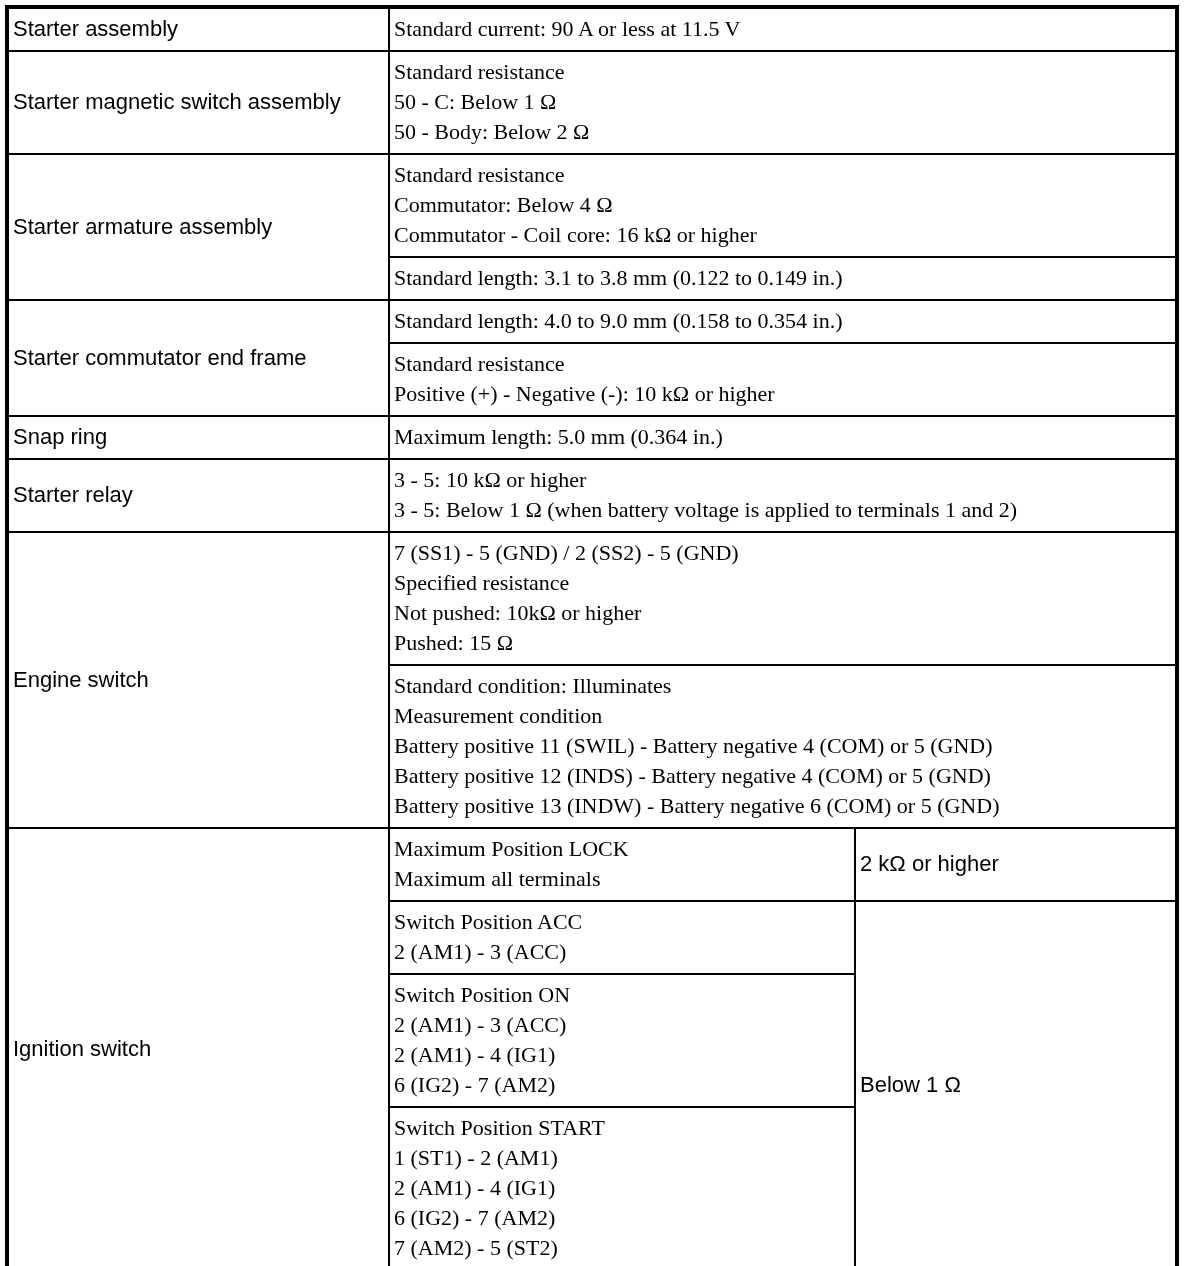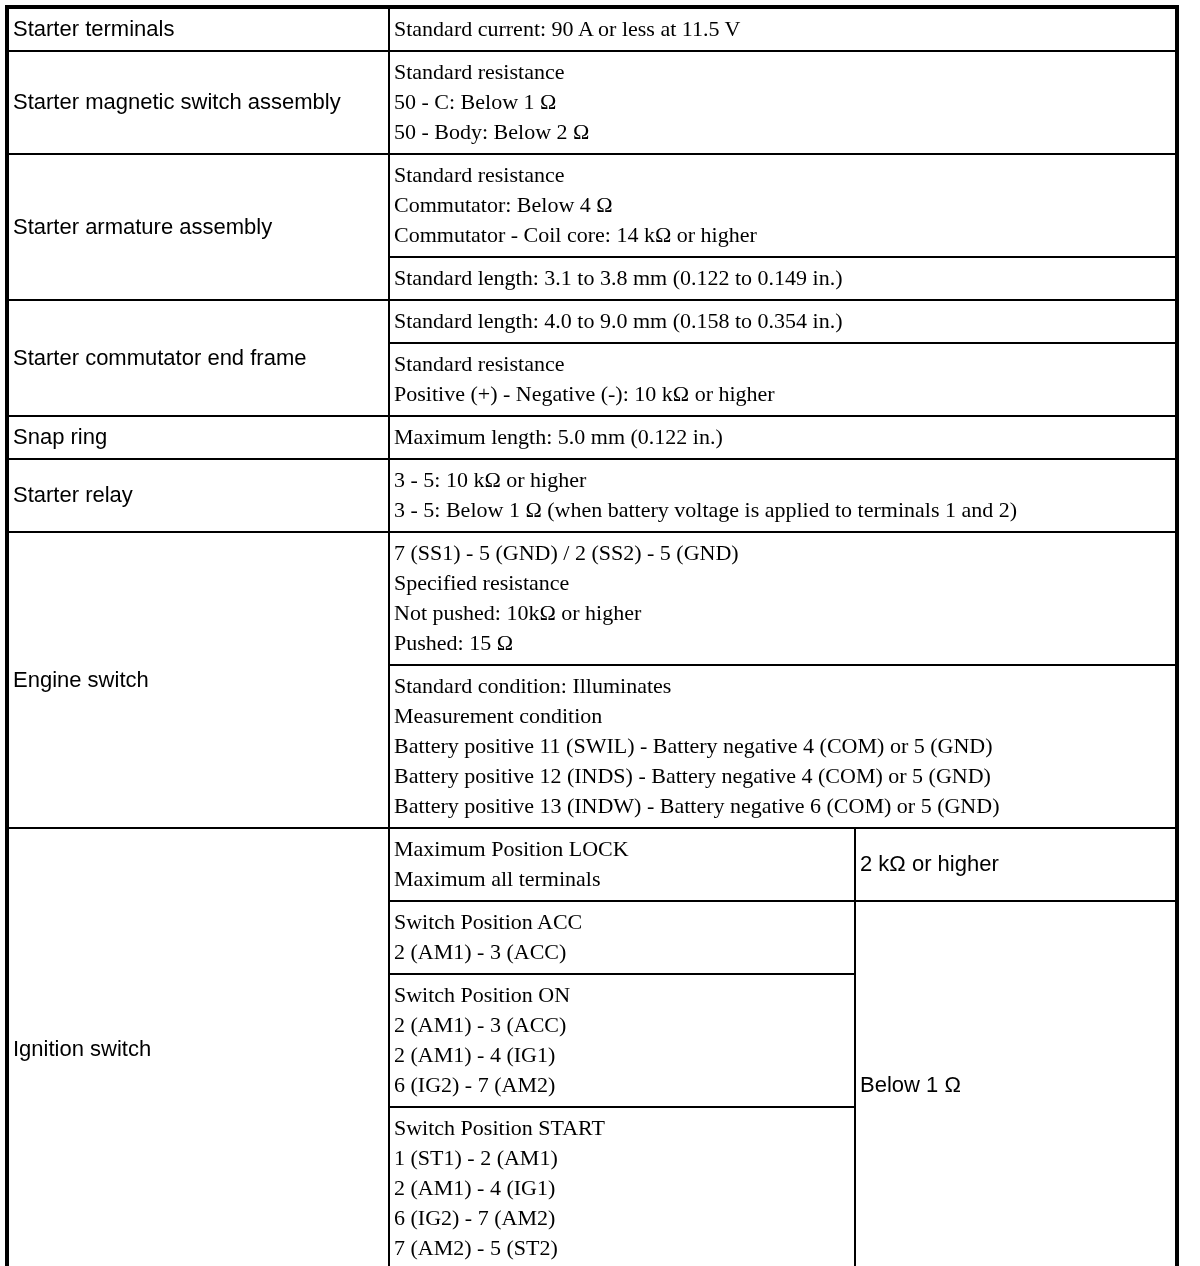--- a/index.html
+++ b/index.html
@@ -31,39 +31,39 @@
 <body>
 
 <table id="spec">
   <colgroup>
       <col class="c1">
       <col class="c2">
       <col class="c3">
     </colgroup>
   <tbody>
     <tr>
-      <td>Starter terminals</td>
+      <td>Starter assembly</td>
       <td colspan="2">
         <span class="line">Standard current: 90 A or less at 11.5 V</span>
       </td>
     </tr>
     <tr>
       <td>Starter magnetic switch assembly</td>
       <td colspan="2">
         <span class="line">Standard resistance</span>
         <span class="line">50 - C: Below 1 Ω</span>
         <span class="line">50 - Body: Below 2 Ω</span>
       </td>
     </tr>
     <tr>
       <td rowspan="2">Starter armature assembly</td>
       <td colspan="2">
         <span class="line">Standard resistance</span>
         <span class="line">Commutator: Below 4 Ω</span>
-        <span class="line">Commutator - Coil core: 14 kΩ or higher</span>
+        <span class="line">Commutator - Coil core: 16 kΩ or higher</span>
       </td>
     </tr>
     <tr>
       <td colspan="2">
         <span class="line">Standard length: 3.1 to 3.8 mm (0.122 to 0.149 in.)</span>
       </td>
     </tr>
     <tr>
       <td rowspan="2">Starter commutator end frame</td>
       <td colspan="2">
@@ -72,21 +72,21 @@
     </tr>
     <tr>
       <td colspan="2">
         <span class="line">Standard resistance</span>
         <span class="line">Positive (+) - Negative (-): 10 kΩ or higher</span>
       </td>
     </tr>
     <tr>
       <td>Snap ring</td>
       <td colspan="2">
-        <span class="line">Maximum length: 5.0 mm (0.122 in.)</span>
+        <span class="line">Maximum length: 5.0 mm (0.364 in.)</span>
       </td>
     </tr>
     <tr>
       <td>Starter relay</td>
       <td colspan="2">
         <span class="line">3 - 5: 10 kΩ or higher</span>
         <span class="line">3 - 5: Below 1 Ω (when battery voltage is applied to terminals 1 and 2)</span>
       </td>
     </tr>
     <tr>

